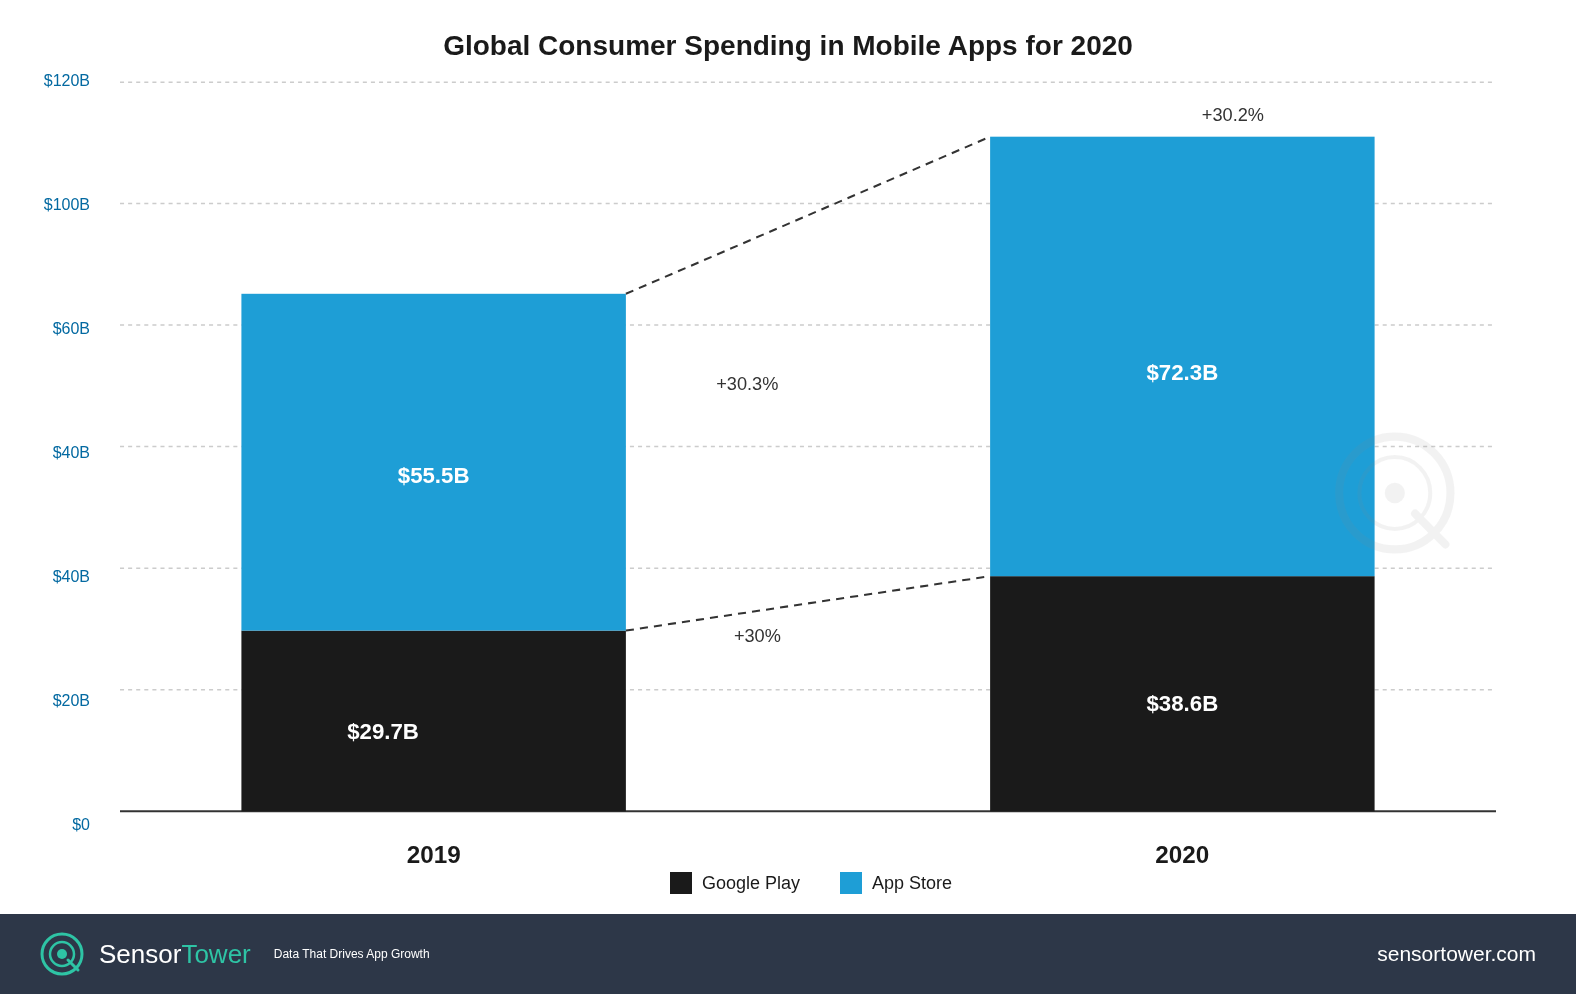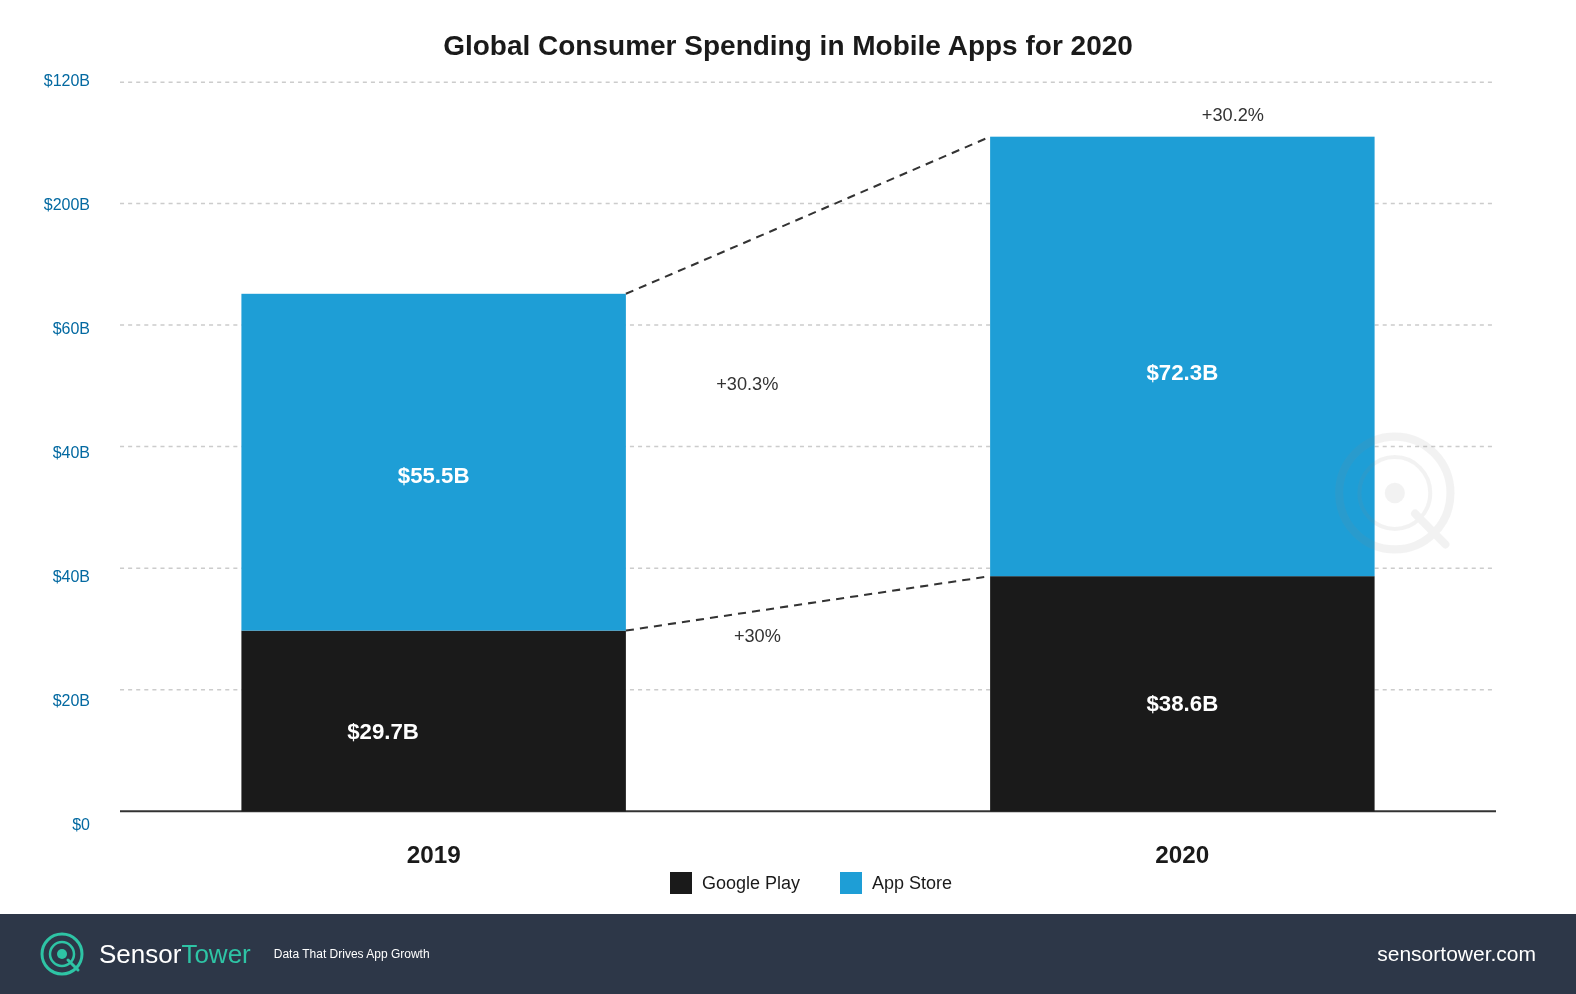--- a/index.html
+++ b/index.html
@@ -100,21 +100,21 @@
   <div class="chart-title">Global Consumer Spending in Mobile Apps for 2020</div>
 
   <div style="position: relative; flex: 1; margin: 0 80px 0 120px;">
 
     <div class="y-axis">
       <span class="y-label">$0</span>
       <span class="y-label">$20B</span>
       <span class="y-label">$40B</span>
       <span class="y-label">$40B</span>
       <span class="y-label">$60B</span>
-      <span class="y-label">$200B</span>
+      <span class="y-label">$100B</span>
       <span class="y-label">$120B</span>
     </div>
 
     <svg width="100%" height="100%" viewBox="0 0 1360 820" preserveAspectRatio="none" style="position:absolute;top:0;left:0;">
 
       <line x1="0" y1="601.6" x2="1360" y2="601.6" stroke="#cccccc" stroke-width="1.5" stroke-dasharray="4,4"></line>
 
       <line x1="0" y1="483.2" x2="1360" y2="483.2" stroke="#cccccc" stroke-width="1.5" stroke-dasharray="4,4"></line>
 
       <line x1="0" y1="364.8" x2="1360" y2="364.8" stroke="#cccccc" stroke-width="1.5" stroke-dasharray="4,4"></line>

